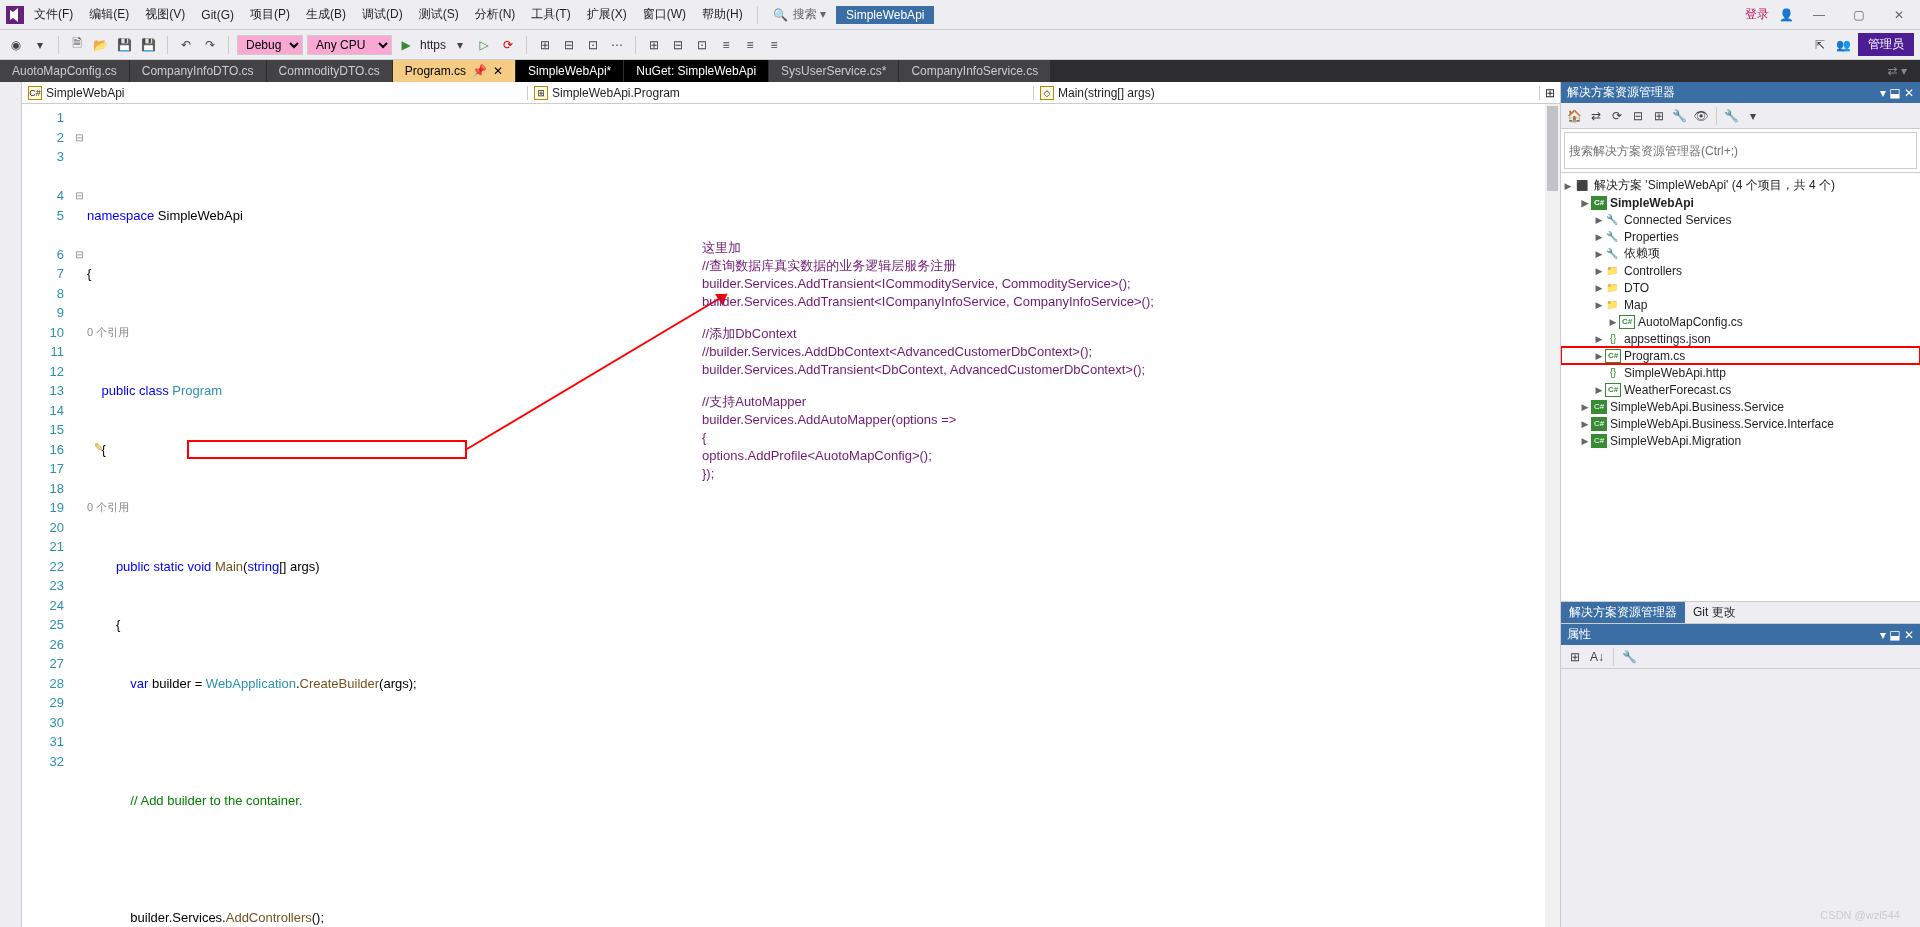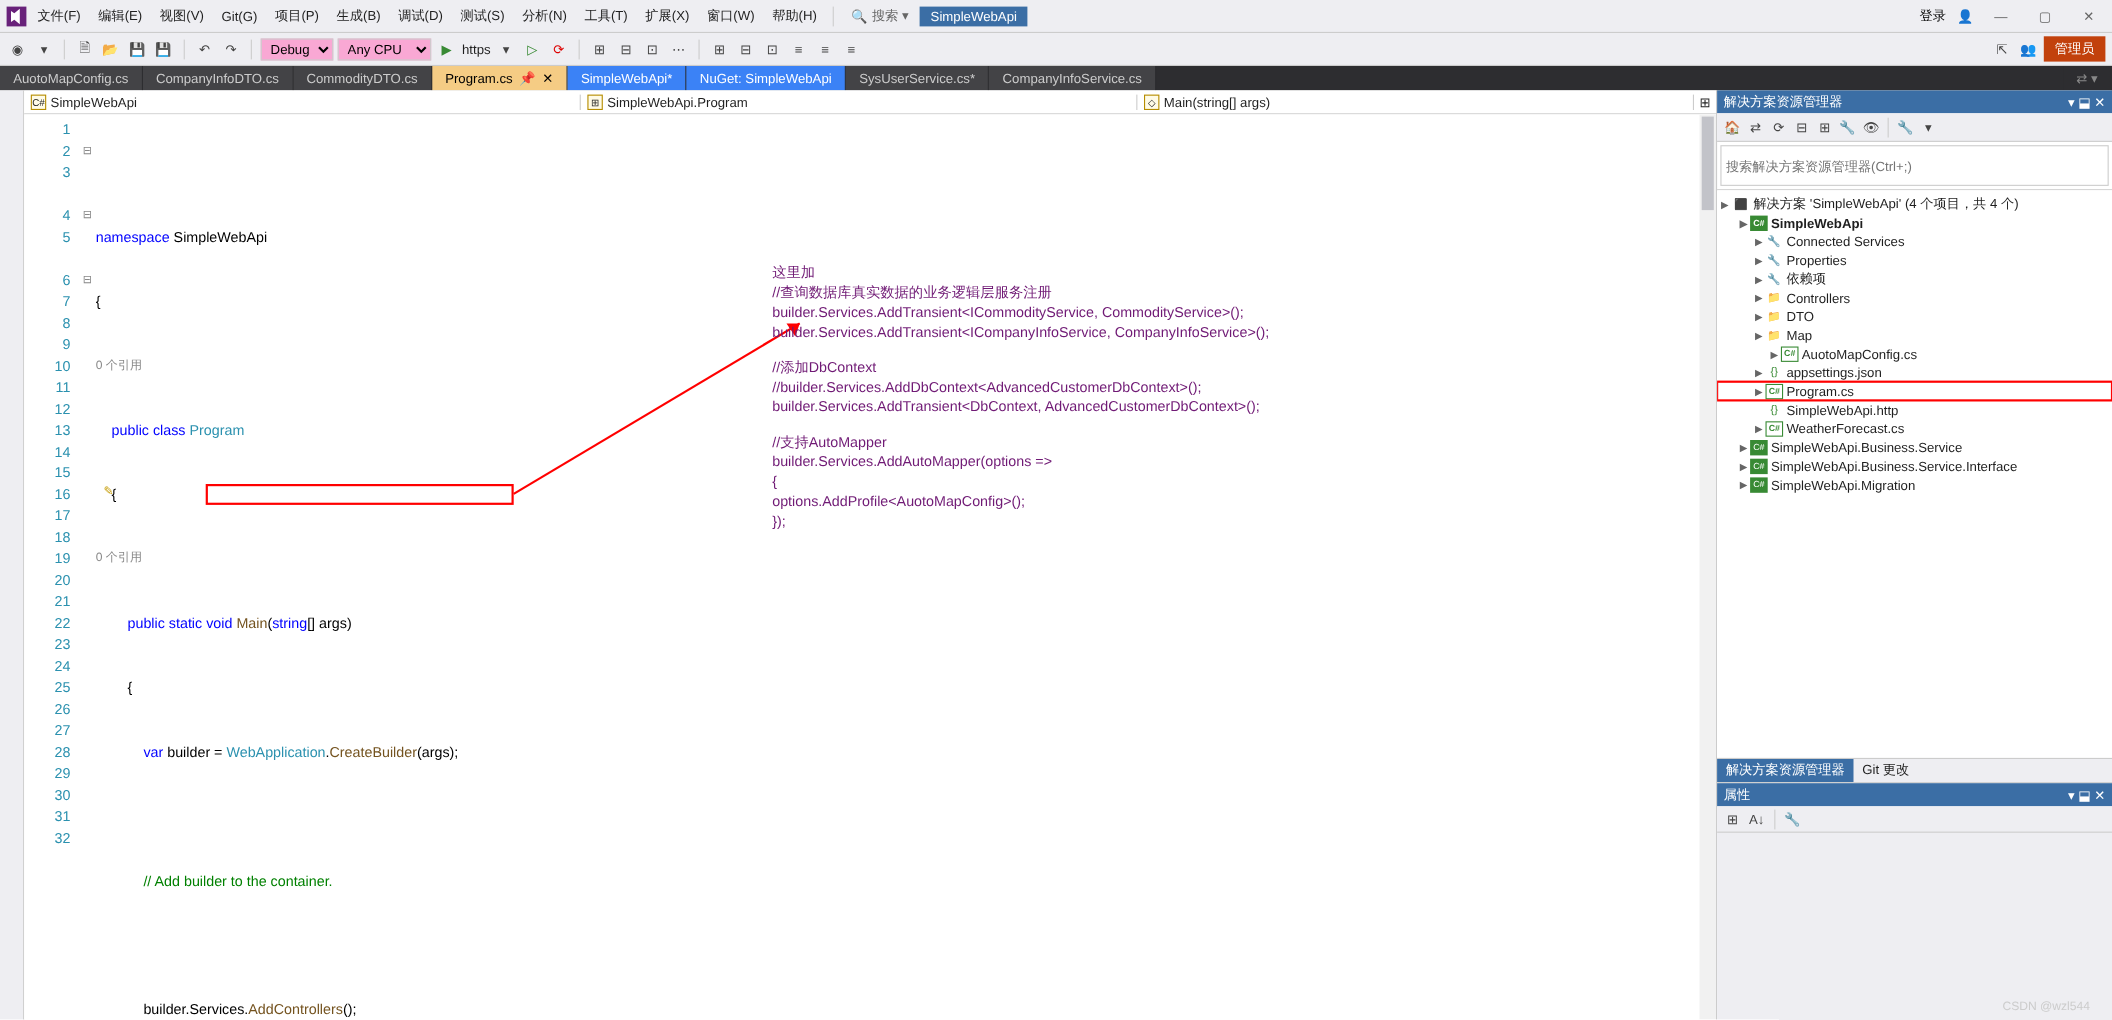--- a/index.html
+++ b/index.html
@@ -4,33 +4,33 @@
 <style>
 * { margin:0; padding:0; box-sizing:border-box; font-family:"Microsoft YaHei","Segoe UI",Consolas,sans-serif; }
 body { width:1920px; height:927px; background:#fff; overflow:hidden; font-size:12px; color:#1f1f1f; display:flex; flex-direction:column; }
 .menubar { height:30px; background:#eeeef2; display:flex; align-items:center; padding:0 6px; border-bottom:1px solid #ccc; gap:4px; }
 .vs-logo { width:18px; height:18px; background:#68217a; display:flex; }
 .vs-logo svg { width:18px; height:18px; }
 .menu-item { padding:2px 6px; cursor:default; }
 .search-box { display:flex; align-items:center; gap:4px; margin-left:8px; color:#666; }
 .title-app { background:#3b6ea5; color:#fff; padding:2px 10px; margin-left:6px; }
 .menubar-right { margin-left:auto; display:flex; align-items:center; gap:10px; }
-.login-link { color:#000000;margin-left:36px; }
+.login-link { color:#be185d;margin-left:36px; }
 .win-btn { width:30px; text-align:center; color:#666; }
 .toolbar { height:30px; background:#eeeef2; display:flex; align-items:center; padding:0 6px; gap:4px; border-bottom:1px solid #ccc; }
 .tb-btn { width:20px; height:20px; display:flex; align-items:center; justify-content:center; color:#444; }
 .tb-sep { width:1px; height:18px; background:#ccc; margin:0 4px; }
 .tb-select { height:20px; border:1px solid #ccc; background:#f9a8d4; font-size:12px; padding:0 4px; }
 .tb-green { color:#388a34; }
-.admin-btn { margin-left:auto; background:#c2410c; color:#fff; padding:3px 10px; }
+.admin-btn { margin-left:auto; background:#4c1d95; color:#fff; padding:3px 10px; }
 .tabs { height:22px; background:#2d2d30; display:flex; align-items:stretch; }
 .tab { background:#434346; color:#ccc; padding:2px 12px; display:flex; align-items:center; border-right:1px solid #2d2d30; font-size:12px; white-space:nowrap; }
 .tab.active { background:#f5cc84; color:#000; }
 .tab.active .close-x { color:#000; }
-.tab.blue { background:#3b82f6; color:#fff; }
+.tab.blue { background:#000000; color:#fff; }
 .tab .close-x { margin-left:6px; color:#888; }
 .left-collapsed { width:22px; background:#eeeef2; border-right:1px solid #ccc; }
 .breadcrumb-bar { height:22px; background:#fff; border-bottom:1px solid #ccc; display:flex; align-items:center; }
 .bc-seg { flex:1; display:flex; align-items:center; padding:0 6px; border-right:1px solid #ccc; }
 .bc-icon { width:14px; height:14px; border:1px solid #b58c00; background:#fffbe6; margin-right:4px; font-size:9px; display:flex; align-items:center; justify-content:center; }
 .main-row { flex:1; display:flex; overflow:hidden; }
 .editor-area { flex:1; display:flex; flex-direction:column; position:relative; }
 .editor-scroll { flex:1; display:flex; overflow:hidden; background:#fff; font-family:Consolas,monospace; font-size:13px; line-height:19.5px; position:relative; }
 .gutter { width:50px; text-align:right; color:#2b91af; padding-right:8px; padding-top:4px; }
 .gut-line { height:19.5px; }
@@ -61,21 +61,21 @@
 .ti-cs { border:1px solid #388a34; color:#388a34; font-size:8px; font-weight:bold; }
 .ti-csproj { background:#388a34; color:#fff; font-size:8px; }
 .ti-folder { color:#dcb67a; }
 .ti-json { color:#388a34; }
 .ti-wrench { color:#666; }
 .tree-row.bold { font-weight:bold; }
 .tree-row.hl-red { outline:2px solid red; outline-offset:-1px; }
 .ctx-tabs { display:flex; background:#eeeef2; border-top:1px solid #ccc; }
 .ctx-tab { padding:2px 8px; font-size:12px; }
 .ctx-tab.active { background:#3b6ea5; color:#fff; }
-.prop-panel { height:216px; display:flex; flex-direction:column; border-top:1px solid #ccc; }
+.prop-panel { height:304px; display:flex; flex-direction:column; border-top:1px solid #ccc; }
 .prop-body { flex:1; background:#eeeef2; }
 .prop-tb { height:24px; border-bottom:1px solid #ccc; display:flex; align-items:center; padding:0 4px; gap:2px; }
 .watermark { position:absolute; right:20px; bottom:6px; color:#ccc; font-size:11px; }
 svg { display:block; }
 .scroll-v { position:absolute; right:0; top:0; bottom:0; width:15px; background:#f1f1f1; }
 .scroll-thumb { position:absolute; right:2px; top:2px; width:11px; height:85px; background:#c2c3c9;}
 </style>
 </head>
 <body>
 

